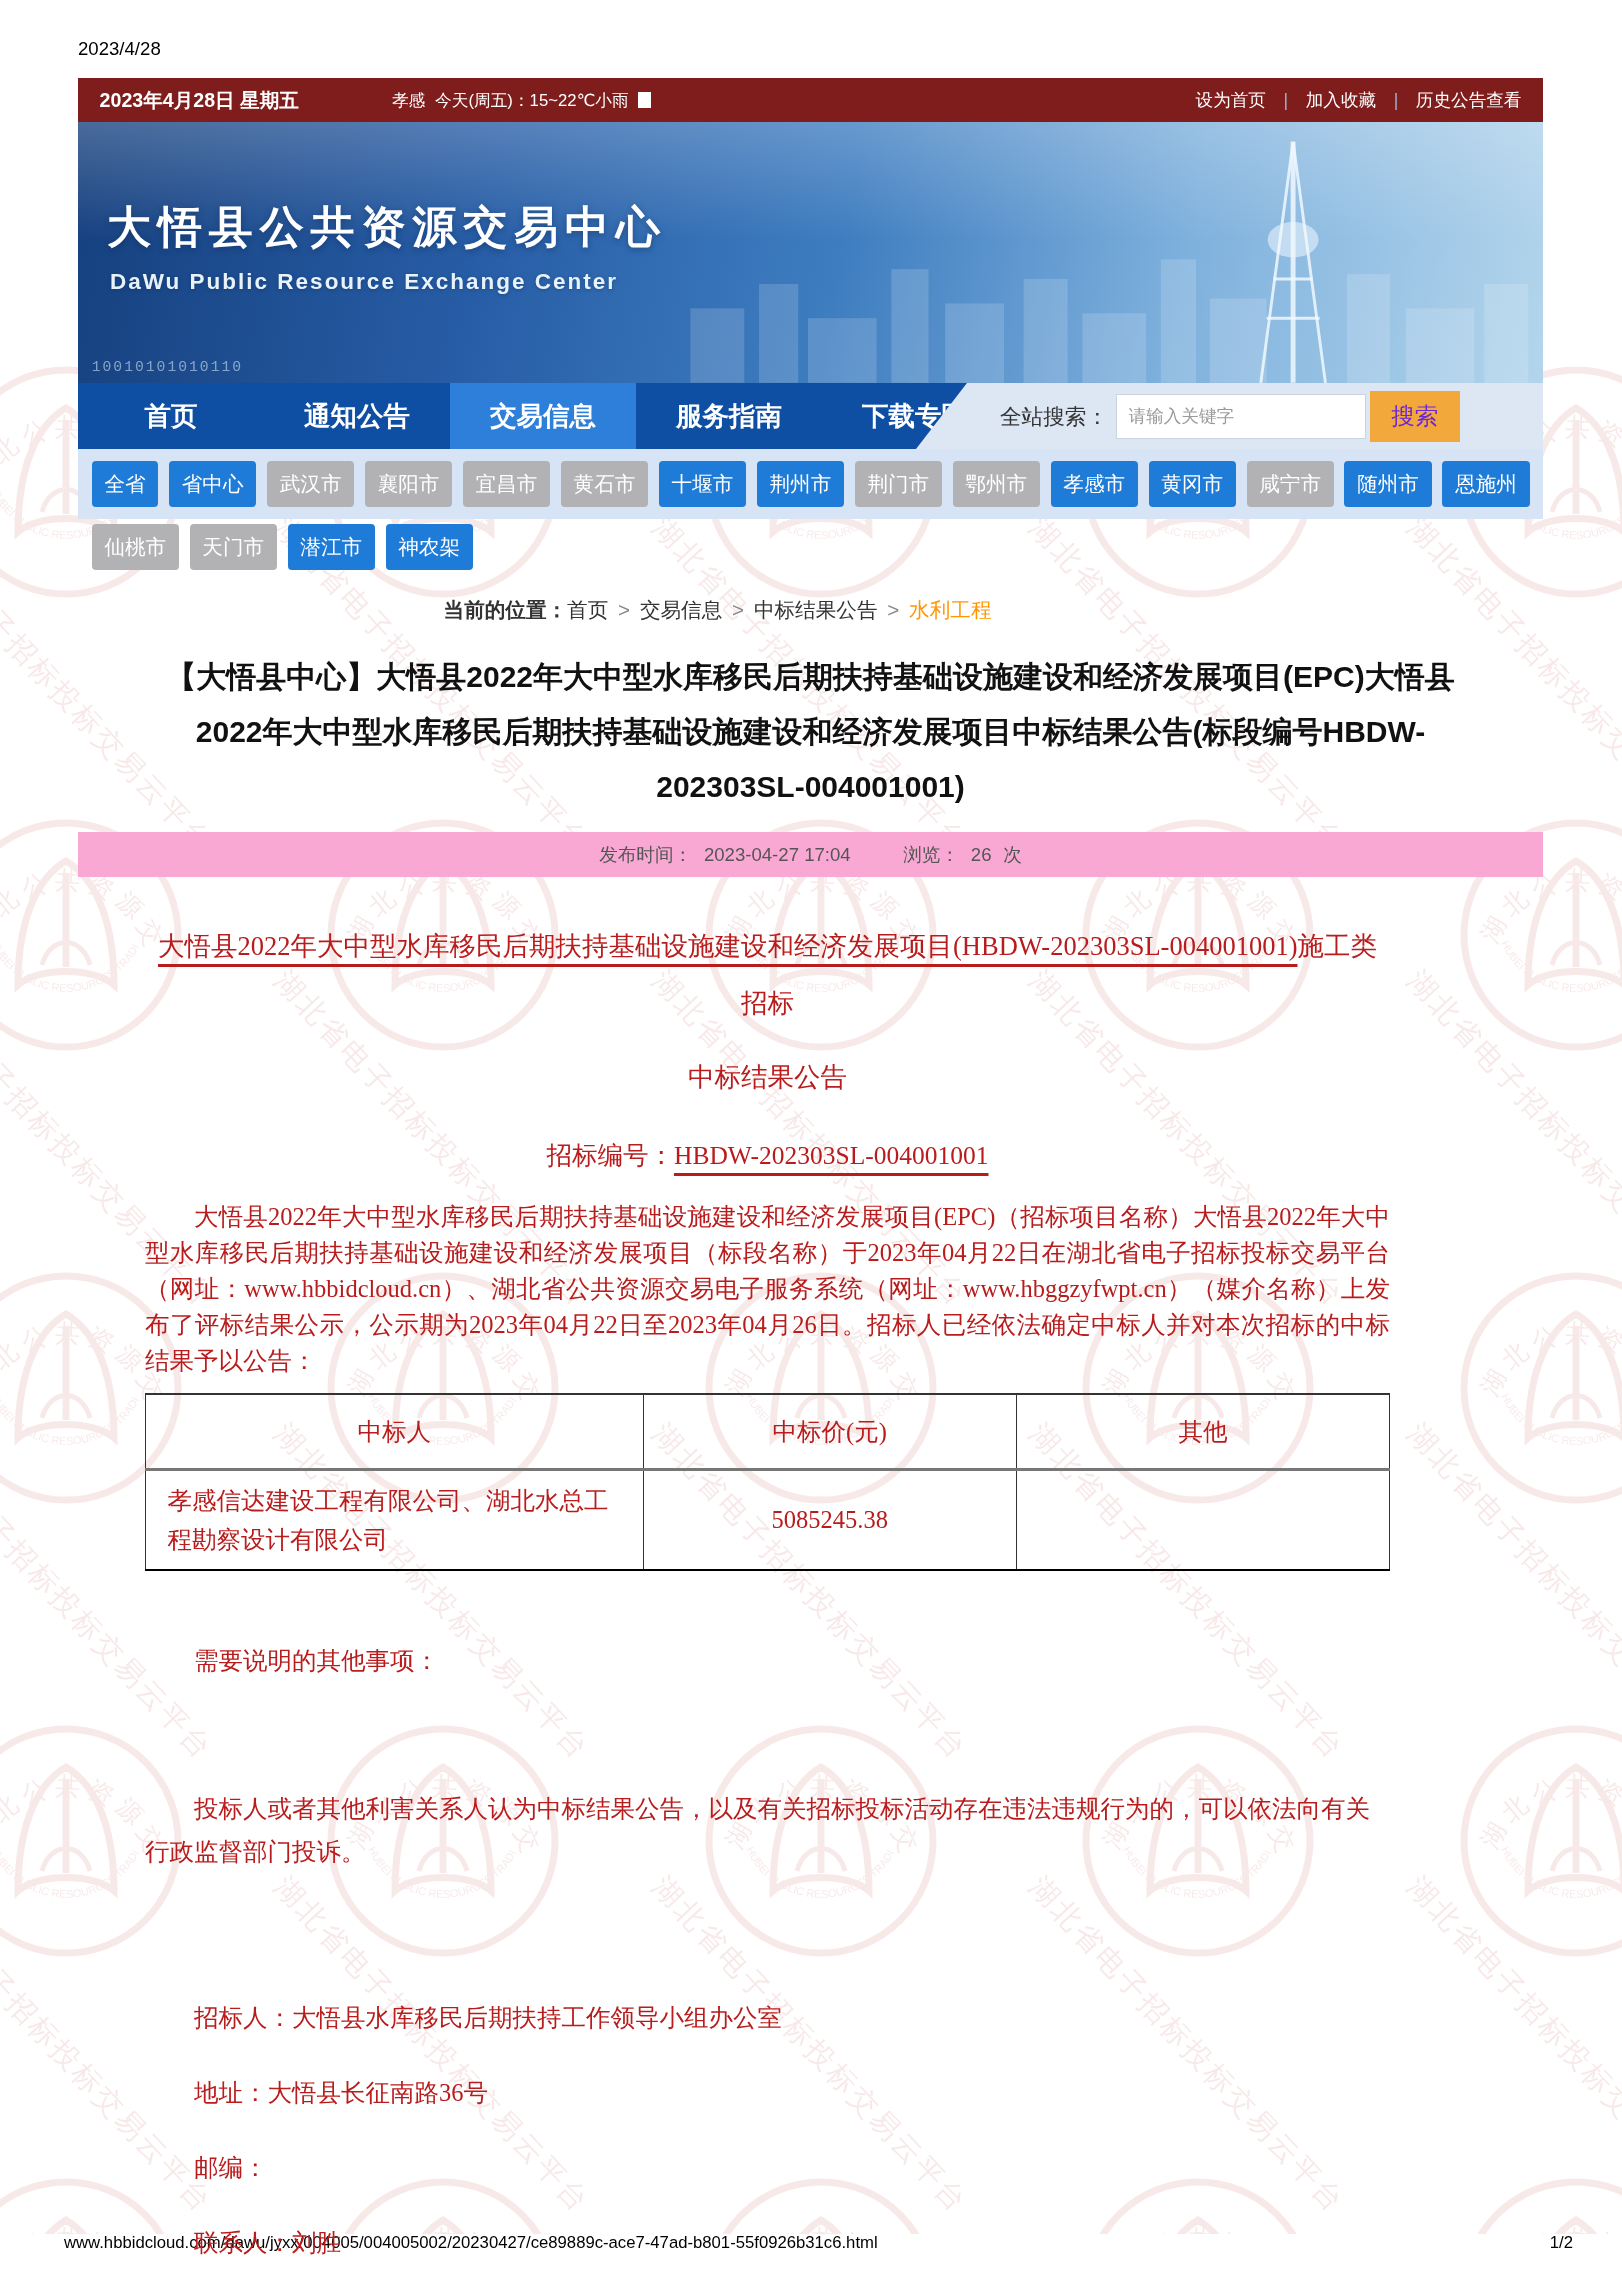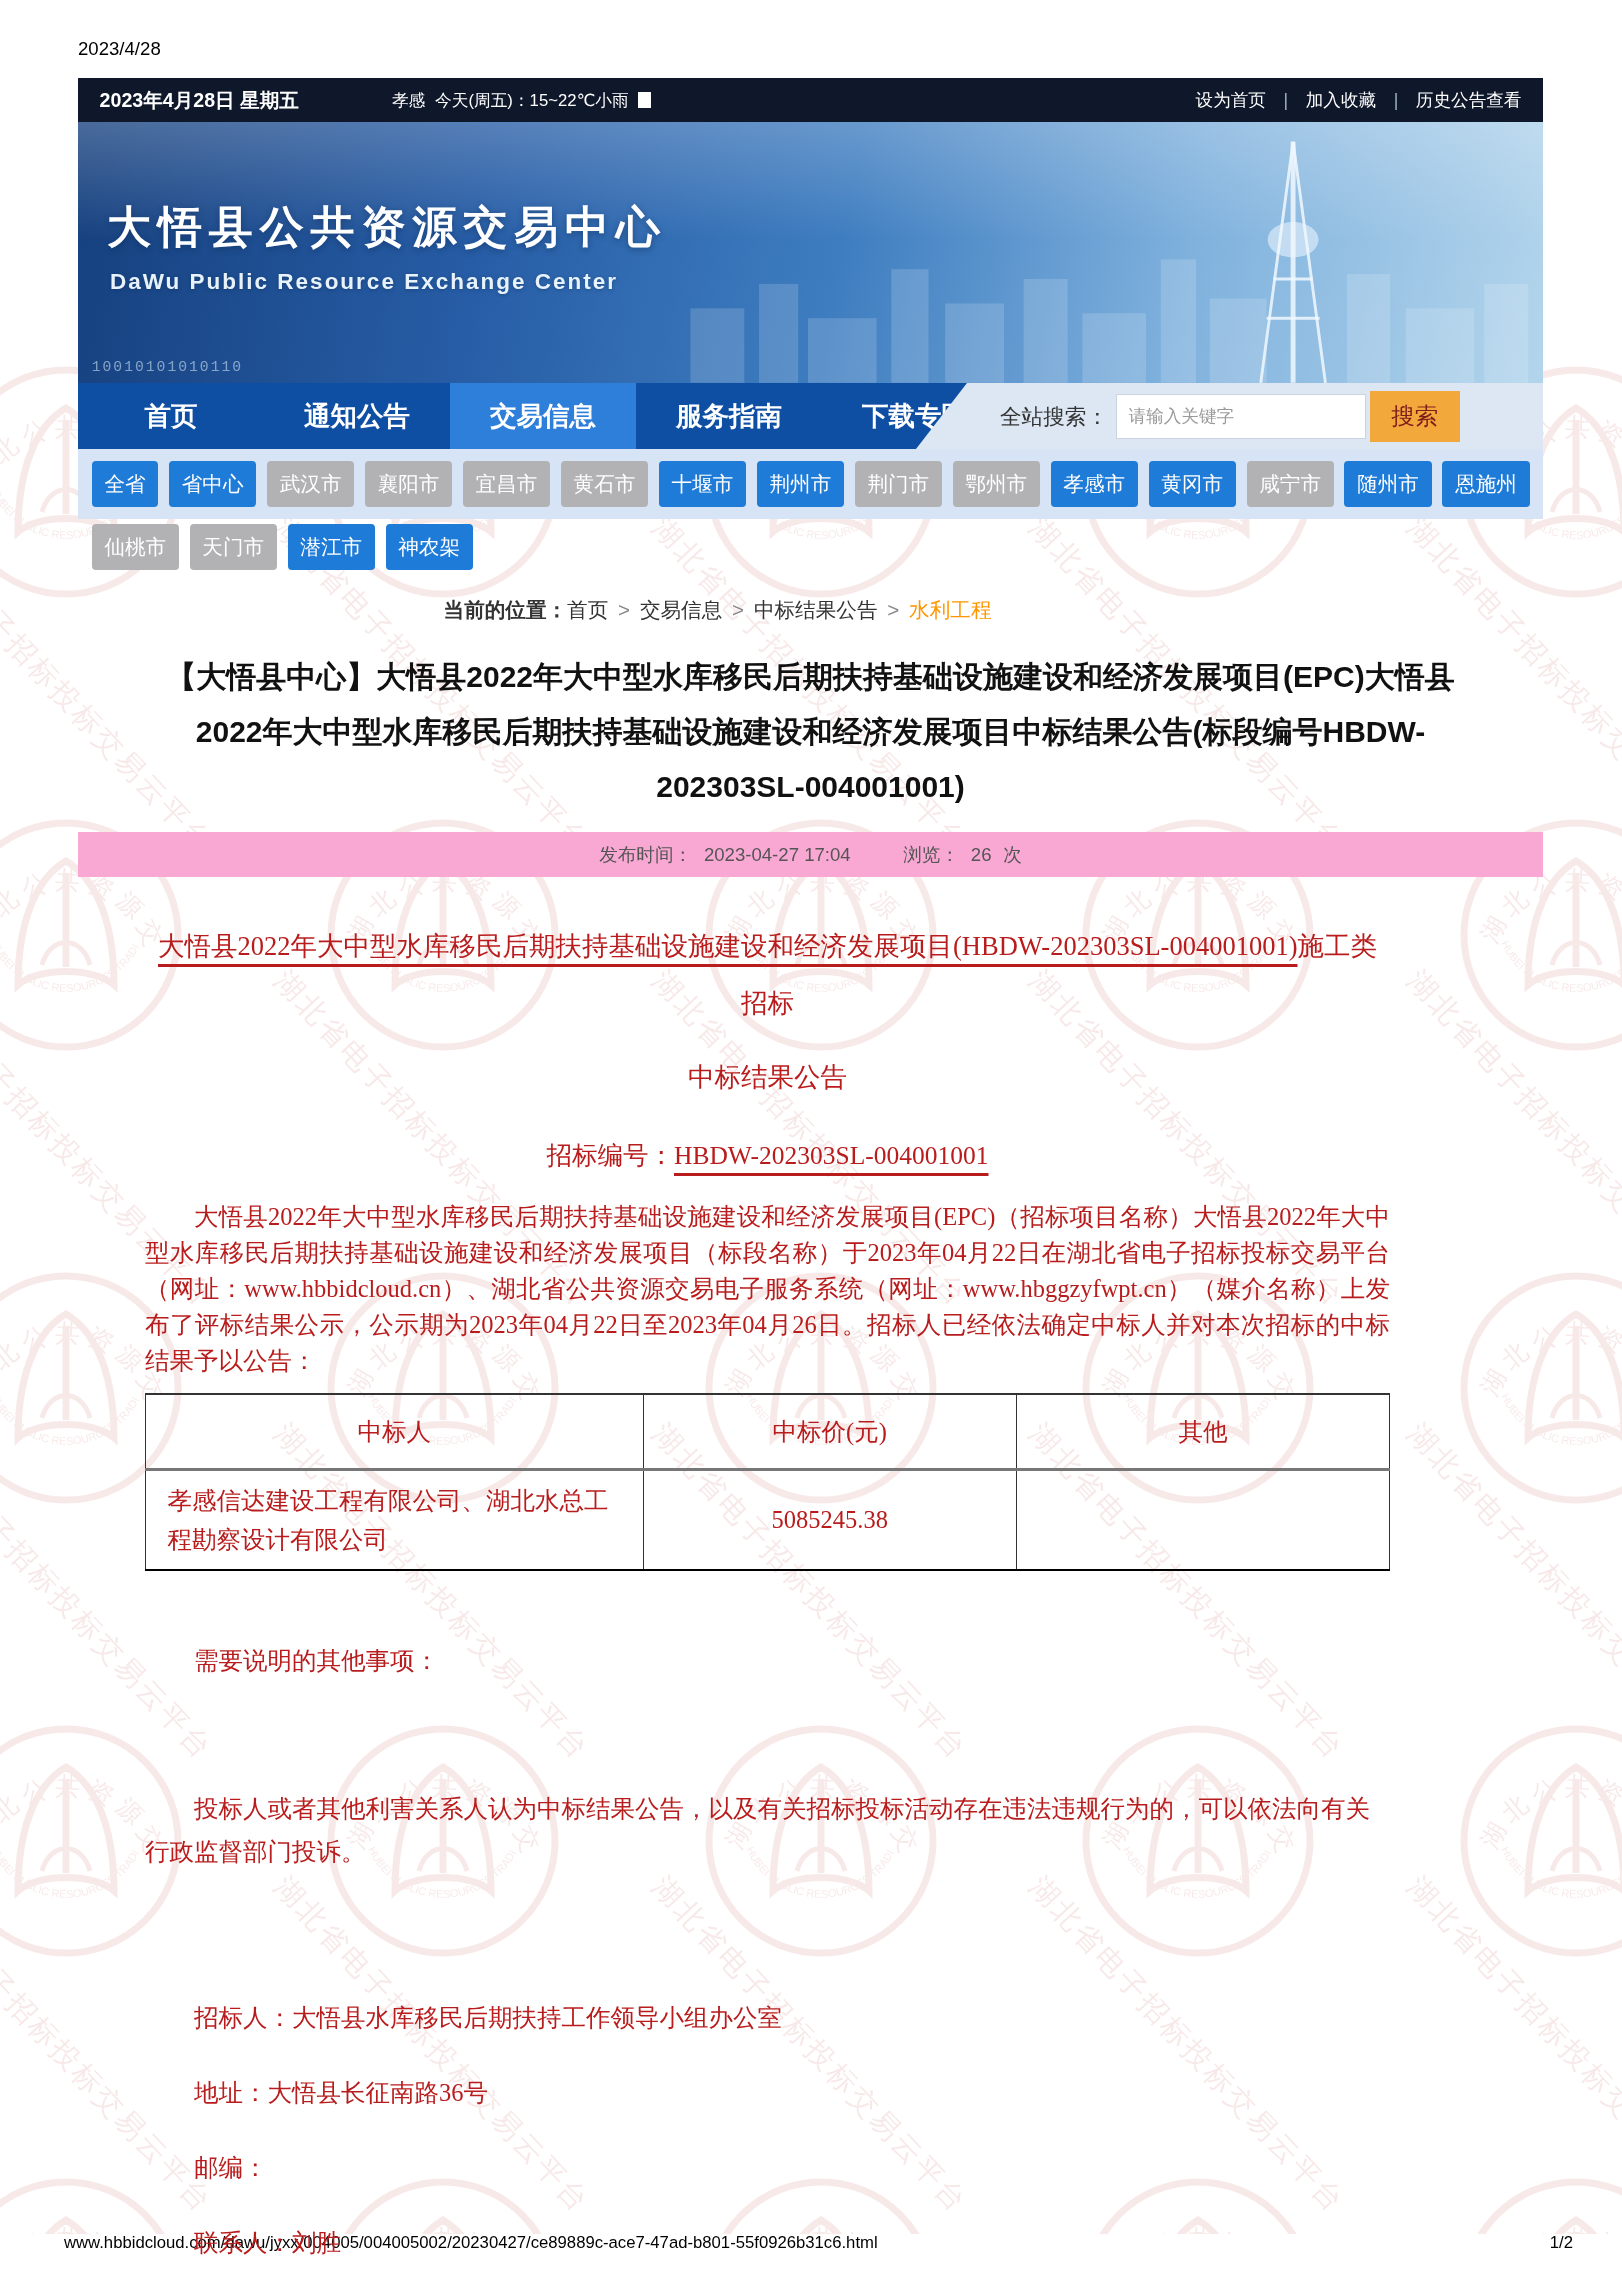--- a/index.html
+++ b/index.html
@@ -19,21 +19,21 @@
   
   .wm-layer { position:absolute; top:323px; left:0; width:1622px; height:1911px; overflow:hidden;
     pointer-events:none; z-index:0; }
   .wm-tile { position:absolute; width:372px; height:451px; color:#c85050; opacity:.12; }
   .wm-text { position:absolute; left:-29px; top:147px; font-size:29px; letter-spacing:2.9px;
     white-space:nowrap; transform:rotate(47deg); transform-origin:left top; color:#c85050; }
 
   
   .site { position:absolute; top:78px; left:78px; width:1465px; z-index:1; }
 
-  .topbar { height:44px; background:#0f172a; color:#fff; display:flex; align-items:center; padding:0 21.6px; }
+  .topbar { height:44px; background:#7f1d1d; color:#fff; display:flex; align-items:center; padding:0 21.6px; }
   .tb-date { font-size:19.6px; font-weight:700; }
   .tb-weather { margin-left:93px; font-size:16.7px; display:flex; align-items:center; gap:9.8px; }
   .tb-wicon { display:inline-block; width:12.7px; height:15.7px; background:#fff; }
   .tb-links { margin-left:auto; display:flex; align-items:center; font-size:17.6px; }
   .tb-links .lnk { cursor:pointer; }
   .tb-sep { margin:0 17.6px; color:#9fb4cc; }
 
   .banner { position:relative; height:261px; overflow:hidden;
     background:linear-gradient(100deg,#16407e 0%,#275da6 28%,#3e7dc0 52%,#7fb1dd 75%,#b3d5ec 100%); }
   .banner::before { content:""; position:absolute; inset:0;
@@ -50,21 +50,21 @@
   .nav-item { width:186px; display:flex; align-items:center; justify-content:center;
     color:#fff; font-size:26.5px; font-weight:700; cursor:pointer; }
   .nav-item.active { background:#2e7fd9; }
   .nav-search { position:absolute; right:0; top:0; height:100%; width:627px;
     background:#dce7f3; clip-path:polygon(51px 0,100% 0,100% 100%,0 100%);
     display:flex; align-items:center; padding-left:84px; }
   .ns-label { font-size:21.6px; color:#333; margin-right:7.8px; white-space:nowrap; }
   .ns-input { width:250px; height:45px; border:1px solid #c9d4e0; background:#fff; font-size:17.6px;
     padding:0 11.8px; color:#333; outline:none; }
   .ns-input::placeholder { color:#9a9a9a; }
-  .ns-btn { width:90px; height:51px; margin-left:3.9px; background:#f3a83c; color:#7f1d1d; border:none;
+  .ns-btn { width:90px; height:51px; margin-left:3.9px; background:#f3a83c; color:#6d28d9; border:none;
     font-size:23.5px; cursor:pointer; font-family:inherit; }
 
   .regions-band { background:#d6e4f5; padding:11.8px 13.7px 11.8px 13.7px; }
   .regions-row { display:flex; gap:10.8px; flex-wrap:nowrap; }
   .regions-row2 { padding:5.9px 13.7px 0 13.7px; display:flex; gap:10.8px; }
   .region { height:46px; padding:0 12.7px; border-radius:3.9px; color:#fff; font-size:20.6px;
     display:flex; align-items:center; justify-content:center; cursor:pointer; white-space:nowrap; }
   .region.on { background:#1e7bd7; }
   .region.off { background:#b2b2b4; }
 

